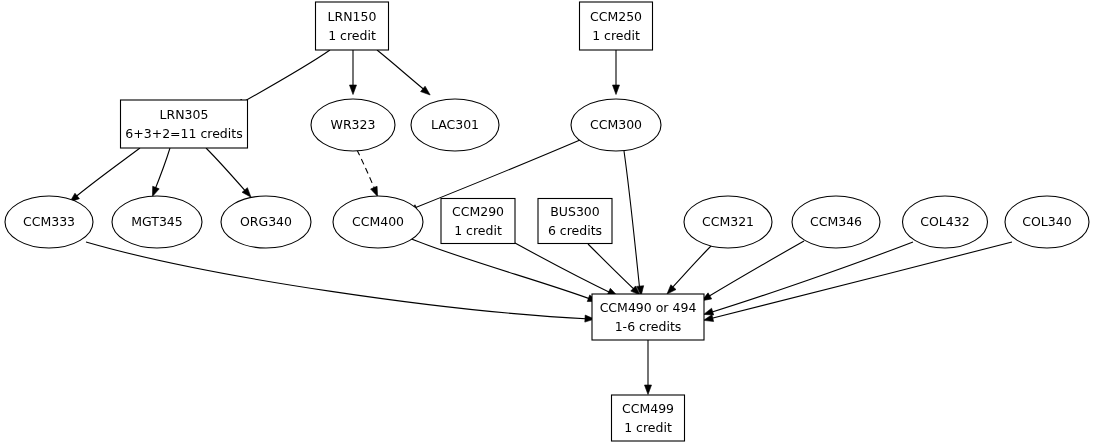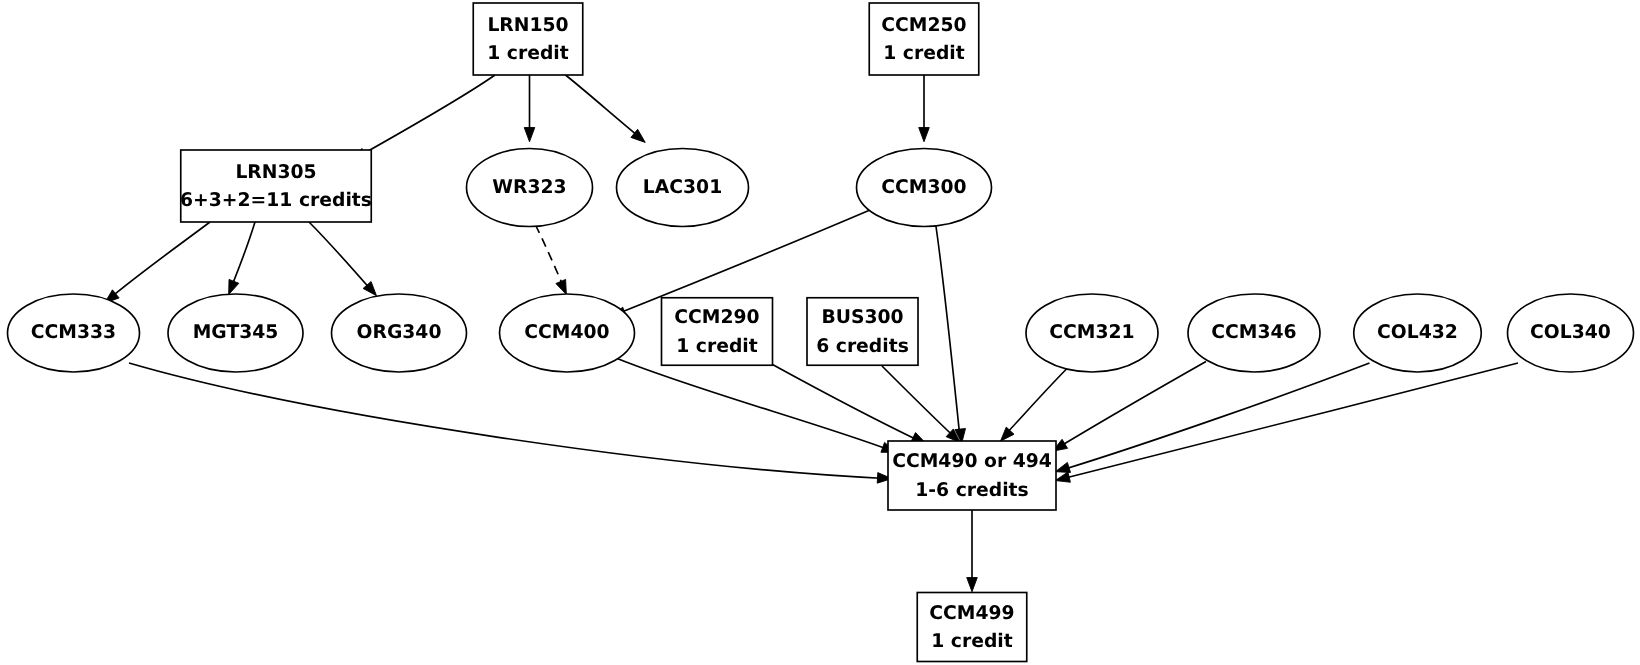--- a/index.html
+++ b/index.html
@@ -10,21 +10,20 @@
   body {
     width: 1093px;
     height: 443px;
     font-family: "DejaVu Sans", sans-serif;
     overflow: hidden;
   }
   #graph-root {
     position: relative;
     width: 912px;
     height: 443px;
-    font-weight: bold;
   }
   svg#graph-svg {
     display: block;
     width: 1093px;
     height: 443px;
   }
   .node-shape {
     fill: #ffffff;
     stroke: #000000;
     stroke-width: 1.1;

